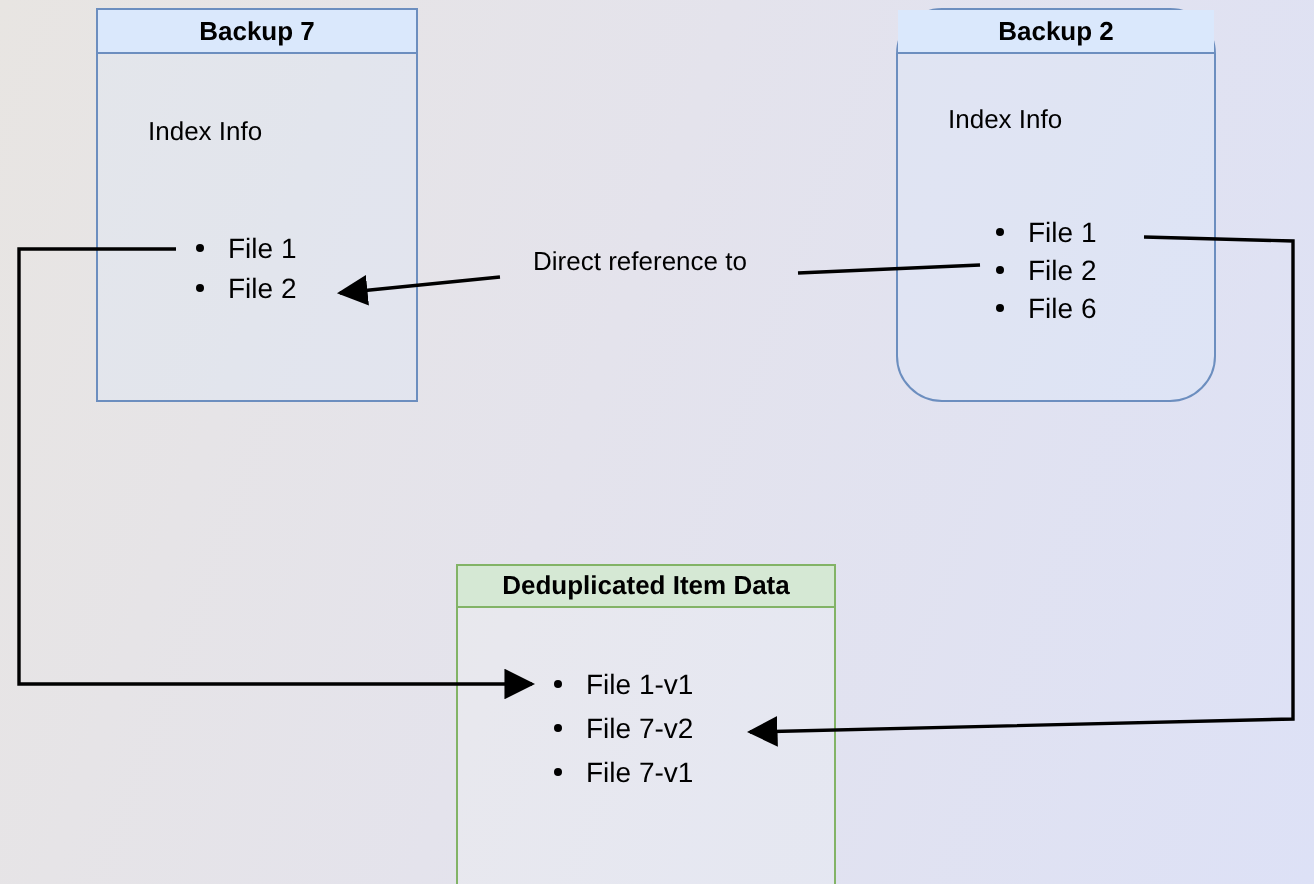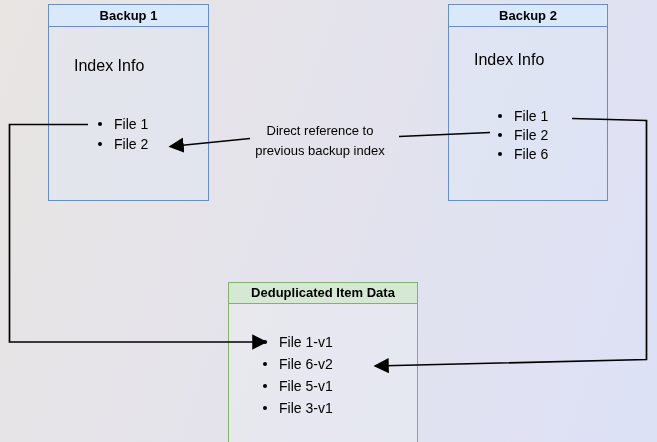--- a/index.html
+++ b/index.html
@@ -32,21 +32,21 @@
     background: #dae8fc;
     border-bottom: 1.5px solid #6c8ebf;
   }
   .box.green .box-header {
     height: 21px; line-height: 20px;
     background: #d5e8d4;
     border-bottom: 1.5px solid #82b366;
   }
   .index-label {
     position: absolute;
-    font-size: 16px;
+    font-size: 13px;
     line-height: 18px;
     white-space: nowrap;
   }
   .file-list { position: absolute; }
   .file-row {
     display: flex;
     align-items: center;
     font-size: 14px;
     white-space: nowrap;
   }
@@ -75,36 +75,36 @@
     pointer-events: none;
   }
 </style>
 </head>
 <body>
 
 <div class="canvas">
 
   <div class="box blue" style="left:48px; top:4px; width:161px; height:197px;">
     <div class="box-header">
-      <span>Backup 1</span>
+      <span>Backup 7</span>
     </div>
     <div class="index-label" style="left:25px; top:52px;">Index Info</div>
     <div class="file-list rows-20" style="left:49px; top:109px;">
       <div class="file-row">
         <span class="dot"></span>
         <span>File 1</span>
       </div>
       <div class="file-row">
         <span class="dot"></span>
         <span>File 2</span>
       </div>
     </div>
   </div>
 
-  <div class="box blue" style="left:448px; top:4px; width:160px; height:197px;">
+  <div class="box blue" style="left:448px; top:4px; width:160px; height:197px;border-radius:23px;">
     <div class="box-header">
       <span>Backup 2</span>
     </div>
     <div class="index-label" style="left:25px; top:46px;">Index Info</div>
     <div class="file-list rows-19" style="left:49px; top:101px;">
       <div class="file-row">
         <span class="dot"></span>
         <span>File 1</span>
       </div>
       <div class="file-row">
@@ -115,36 +115,32 @@
         <span class="dot"></span>
         <span>File 6</span>
       </div>
     </div>
   </div>
 
   <div class="box green" style="left:228px; top:282px; width:190px; height:195px;">
     <div class="box-header">
       <span>Deduplicated Item Data</span>
     </div>
-    <div class="file-list rows-22" style="left:34px; top:48px;text-align:center;">
+    <div class="file-list rows-22" style="left:48px; top:48px;text-align:center;">
       <div class="file-row">
         <span class="dot"></span>
         <span>File 1-v1</span>
       </div>
       <div class="file-row">
         <span class="dot"></span>
-        <span>File 6-v2</span>
+        <span>File 7-v2</span>
       </div>
       <div class="file-row">
         <span class="dot"></span>
-        <span>File 5-v1</span>
-      </div>
-      <div class="file-row">
-        <span class="dot"></span>
-        <span>File 3-v1</span>
+        <span>File 7-v1</span>
       </div>
     </div>
   </div>
 
   <svg class="wires" width="657" height="442" viewBox="0 0 657 442">
     <defs>
       <marker id="arrw" viewBox="0 0 10 10" refX="9" refY="5" markerWidth="9" markerHeight="9" orient="auto">
         <path d="M0,0 L10,5 L0,10 Z" fill="#000"></path>
       </marker>
     </defs>
@@ -153,16 +149,15 @@
 
     <path d="M 250 138.5 L 170 146.5" stroke="#000" stroke-width="1.7" fill="none" marker-end="url(#arrw)"></path>
 
     <path d="M 88 124.5 L 9.5 124.5 L 9.5 342 L 266 342" stroke="#000" stroke-width="1.7" fill="none" marker-end="url(#arrw)"></path>
 
     <path d="M 572 118.5 L 646.5 120.5 L 646.5 359.5 L 375 366" stroke="#000" stroke-width="1.7" fill="none" marker-end="url(#arrw)"></path>
   </svg>
 
   <div class="annotation">
     <div>Direct reference to</div>
-    <div>previous backup index</div>
   </div>
 
 </div>
 
 </body></html>

